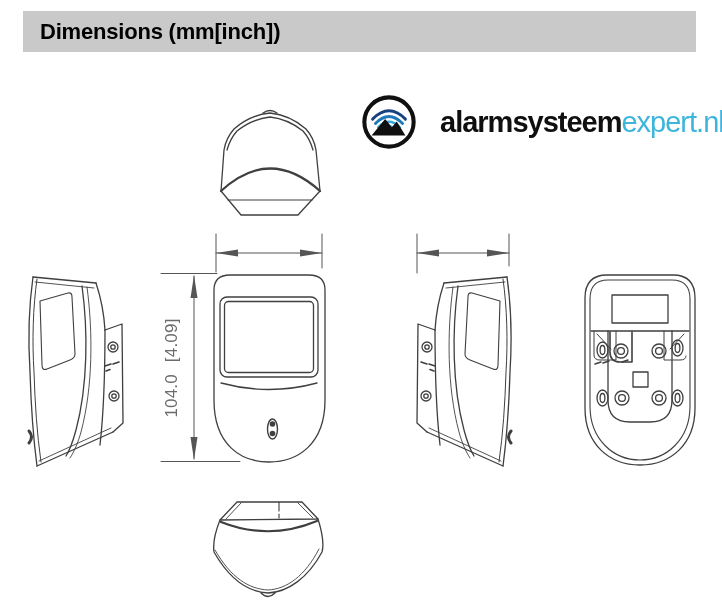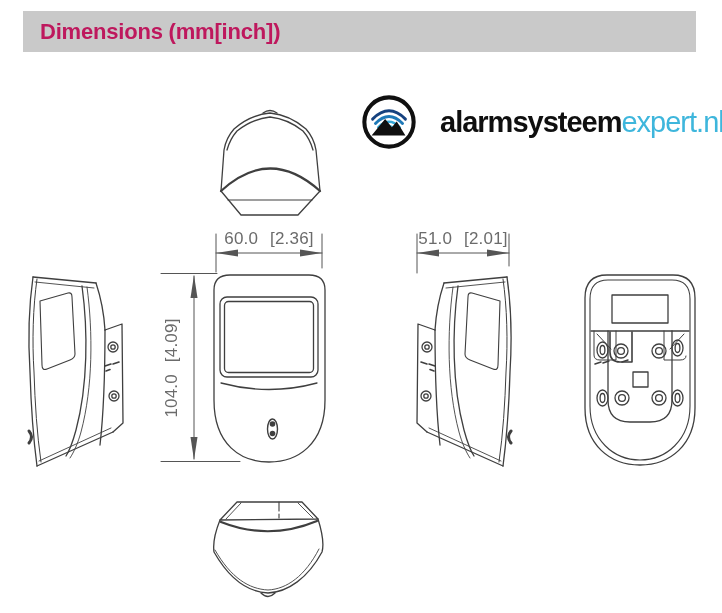--- a/index.html
+++ b/index.html
@@ -1,20 +1,20 @@
 <!DOCTYPE html>
 <html><head>
 <meta charset="utf-8">
 <style>
   html,body{margin:0;padding:0;background:#ffffff;}
   .page{position:relative;width:722px;height:613px;background:#ffffff;overflow:hidden;
         font-family:"Liberation Sans",sans-serif;}
   .header-bar{position:absolute;left:23px;top:11px;width:673px;height:41px;
         background:#c9c9c9;display:flex;align-items:center;}
-  .header-title{font-size:22px;font-weight:bold;color:#be185d;padding-left:17px;
+  .header-title{font-size:22px;font-weight:bold;color:#000000;padding-left:17px;
         letter-spacing:-0.2px;}
   .logo{position:absolute;left:360px;top:92px;height:60px;display:flex;align-items:center;}
   .logo-mark{width:58px;height:58px;}
   .logo-text{margin-left:22px;font-size:29px;letter-spacing:-1px;white-space:nowrap;}
   .logo-black{font-weight:bold;color:#0f0f0f;}
   .logo-blue{font-weight:normal;color:#3eb6dc;}
   .drawing{position:absolute;left:0;top:0;}
   .dim-label{position:absolute;font-size:17px;color:#6b6b6b;white-space:nowrap;
         word-spacing:7px;letter-spacing:0.2px;}
   .dim-width{left:269px;top:229px;transform:translateX(-50%);}
@@ -151,17 +151,15 @@
 
     <g stroke="#555555" stroke-width="1">
       <path d="M 161,273.5 H 217"></path>
       <path d="M 161,461.5 H 240"></path>
       <path d="M 194,276 V 459"></path>
       <polygon points="194,275 190.5,298 197.5,298" fill="#555555" stroke="none"></polygon>
       <polygon points="194,460 190.5,437 197.5,437" fill="#555555" stroke="none"></polygon>
     </g>
   </svg>
 
-  <div class="dim-label dim-width">60.0 [2.36]</div>
-  <div class="dim-label dim-depth">51.0 [2.01]</div>
   <div class="dim-label dim-height">104.0 [4.09]</div>
 
 </div>
 
 </body></html>

